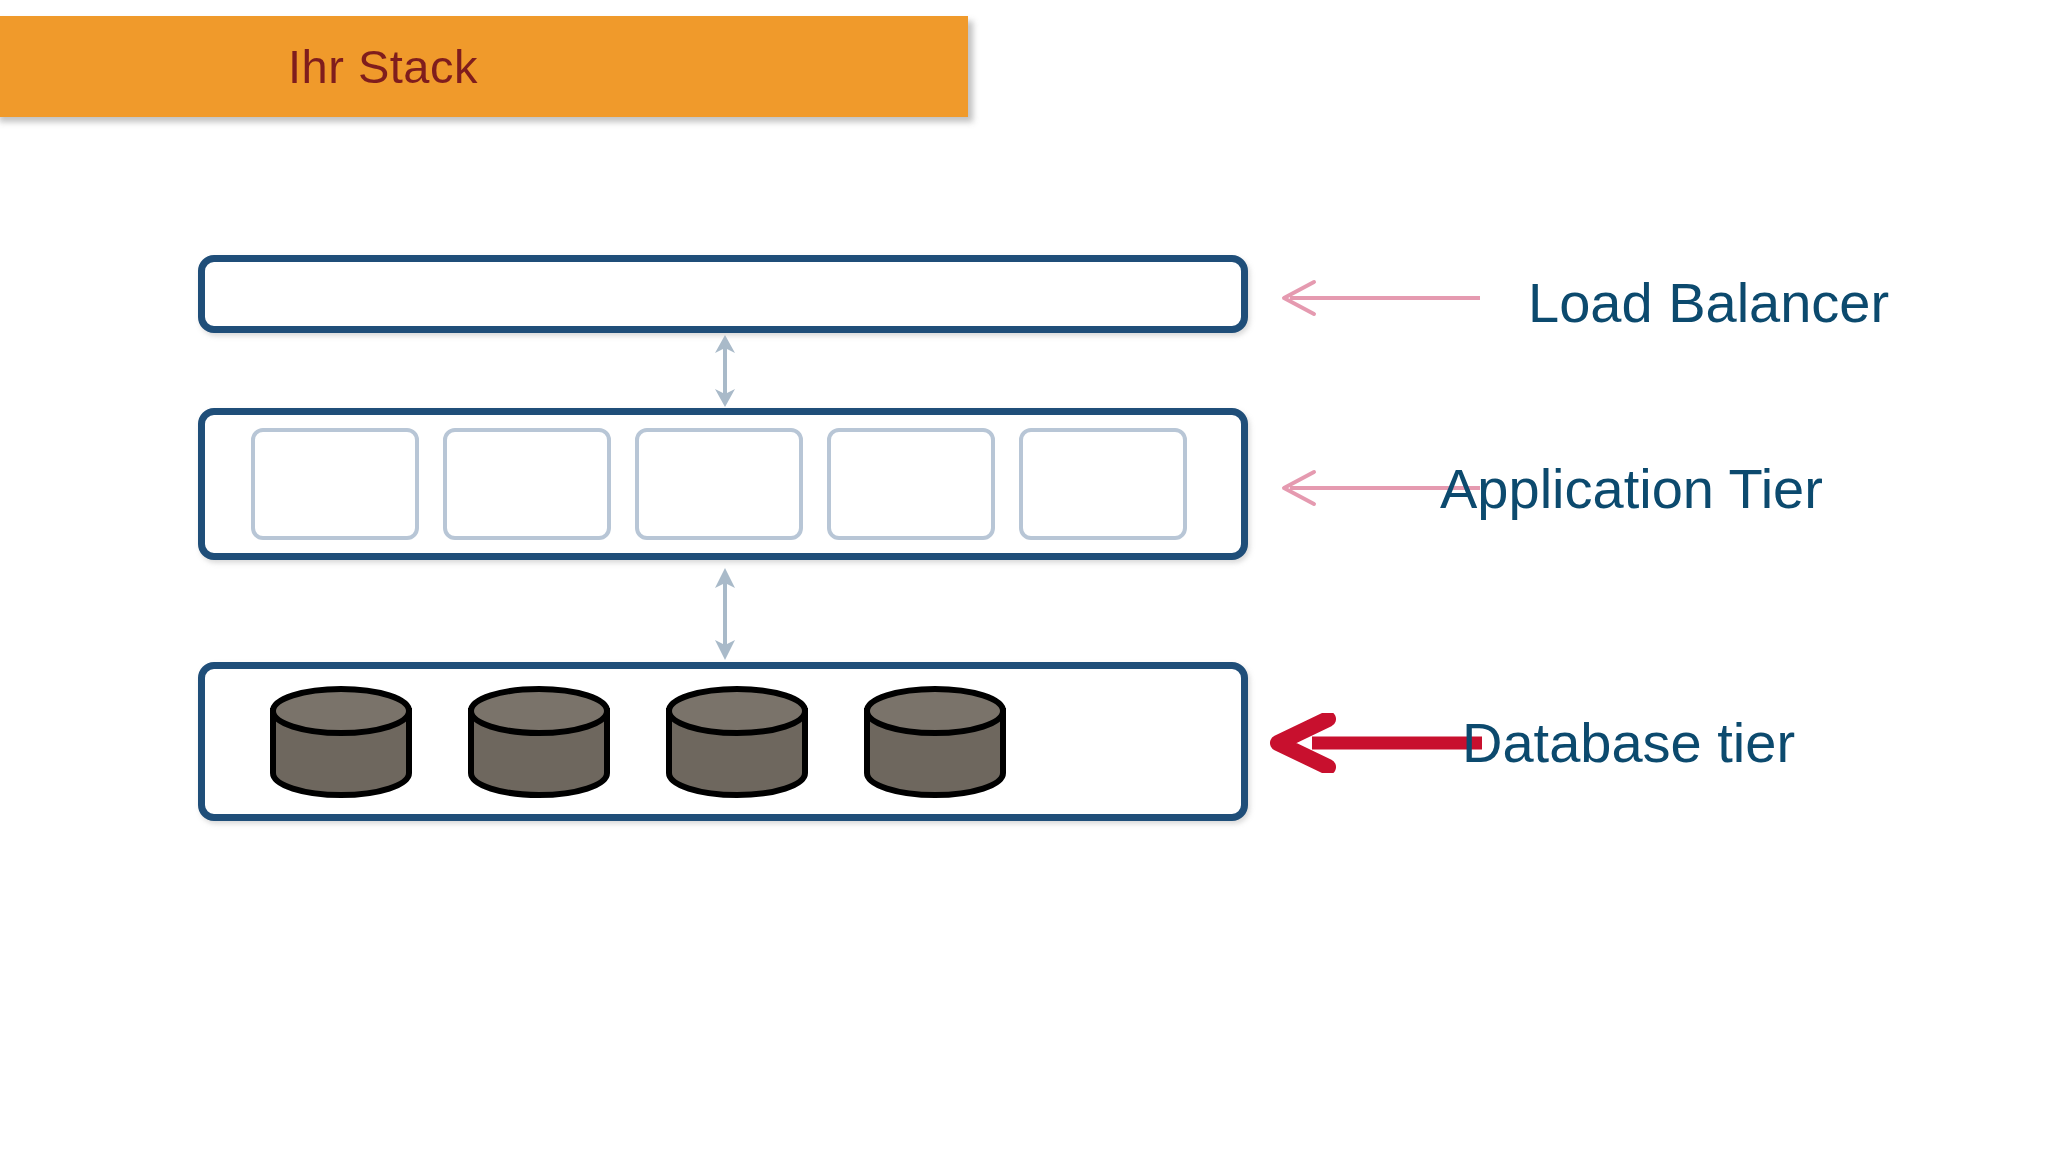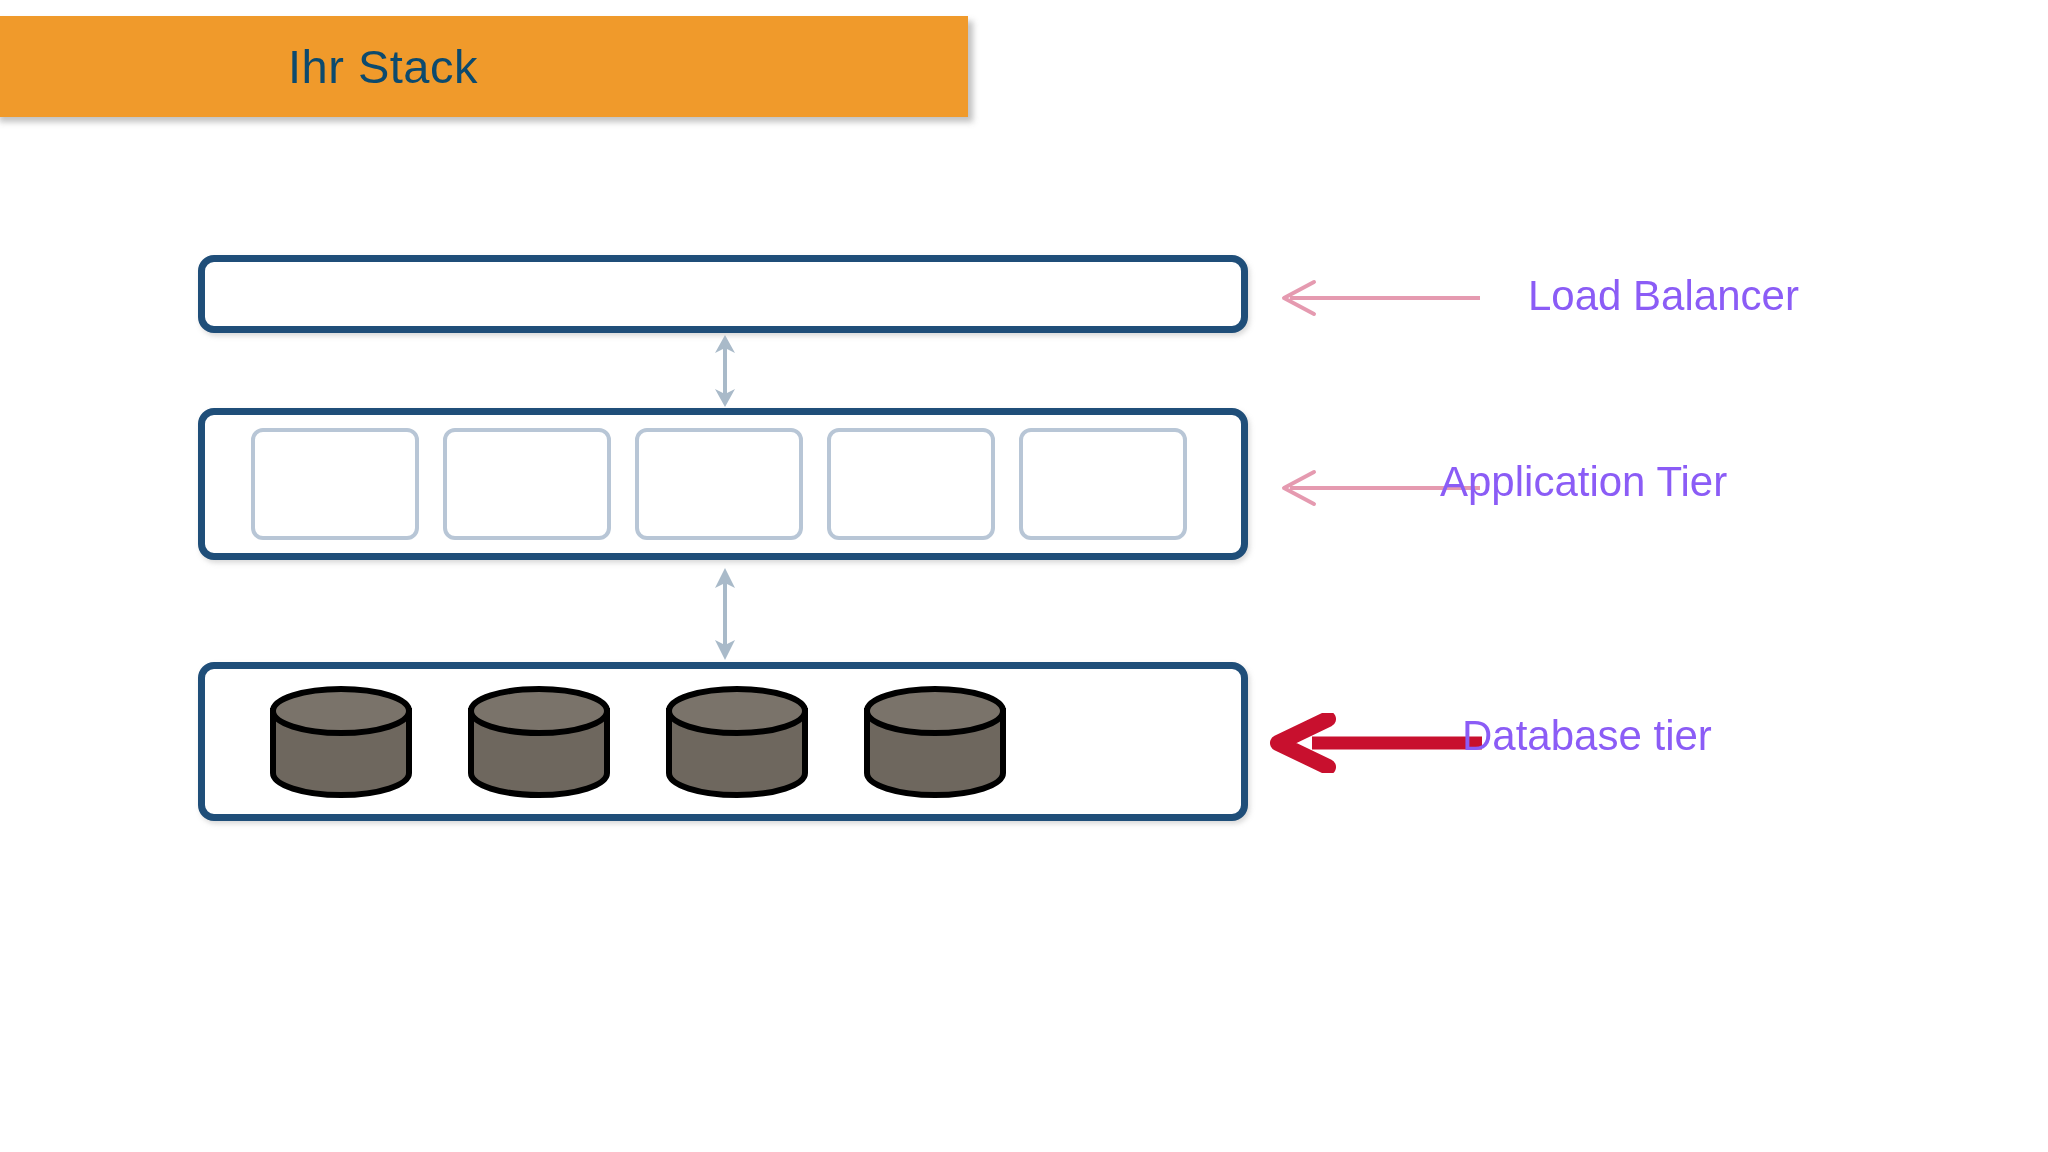--- a/index.html
+++ b/index.html
@@ -26,21 +26,21 @@
     top: 16px;
     width: 974px;
     height: 101px;
     background: #F09A2B;
     box-shadow: 5px 5px 6px rgba(120,120,120,0.45);
     display: flex;
     align-items: center;
     justify-content: center;
   }
   #title-text {
-    color: #0c4a6e;
+    color: #7f1d1d;
     font-size: 47px;
     font-weight: 400;
     letter-spacing: 0.5px;
     line-height: 1;
     transform: translateX(-98px);
     white-space: nowrap;
   }
 
   
   .tier-box {
@@ -129,22 +129,22 @@
     height: 60px;
   }
   #arrow-load-balancer { left: 1272px; top: 268px; width: 210px; }
   #arrow-app-tier      { left: 1272px; top: 458px; width: 210px; }
   #arrow-db-tier       { left: 1268px; top: 713px; width: 216px; }
   .callout-arrow svg { display: block; }
 
   
   .callout-label {
     position: absolute;
-    color: #8b5cf6;
-    font-size: 42px;
+    color: #0c4a6e;
+    font-size: 56px;
     font-weight: 400;
     line-height: 1;
     white-space: nowrap;
   }
   #label-load-balancer { left: 1528px; top: 275px; }
   #label-app-tier      { left: 1440px; top: 461px; }
   #label-db-tier       { left: 1462px; top: 715px; }
 </style>
 </head>
 <body>

